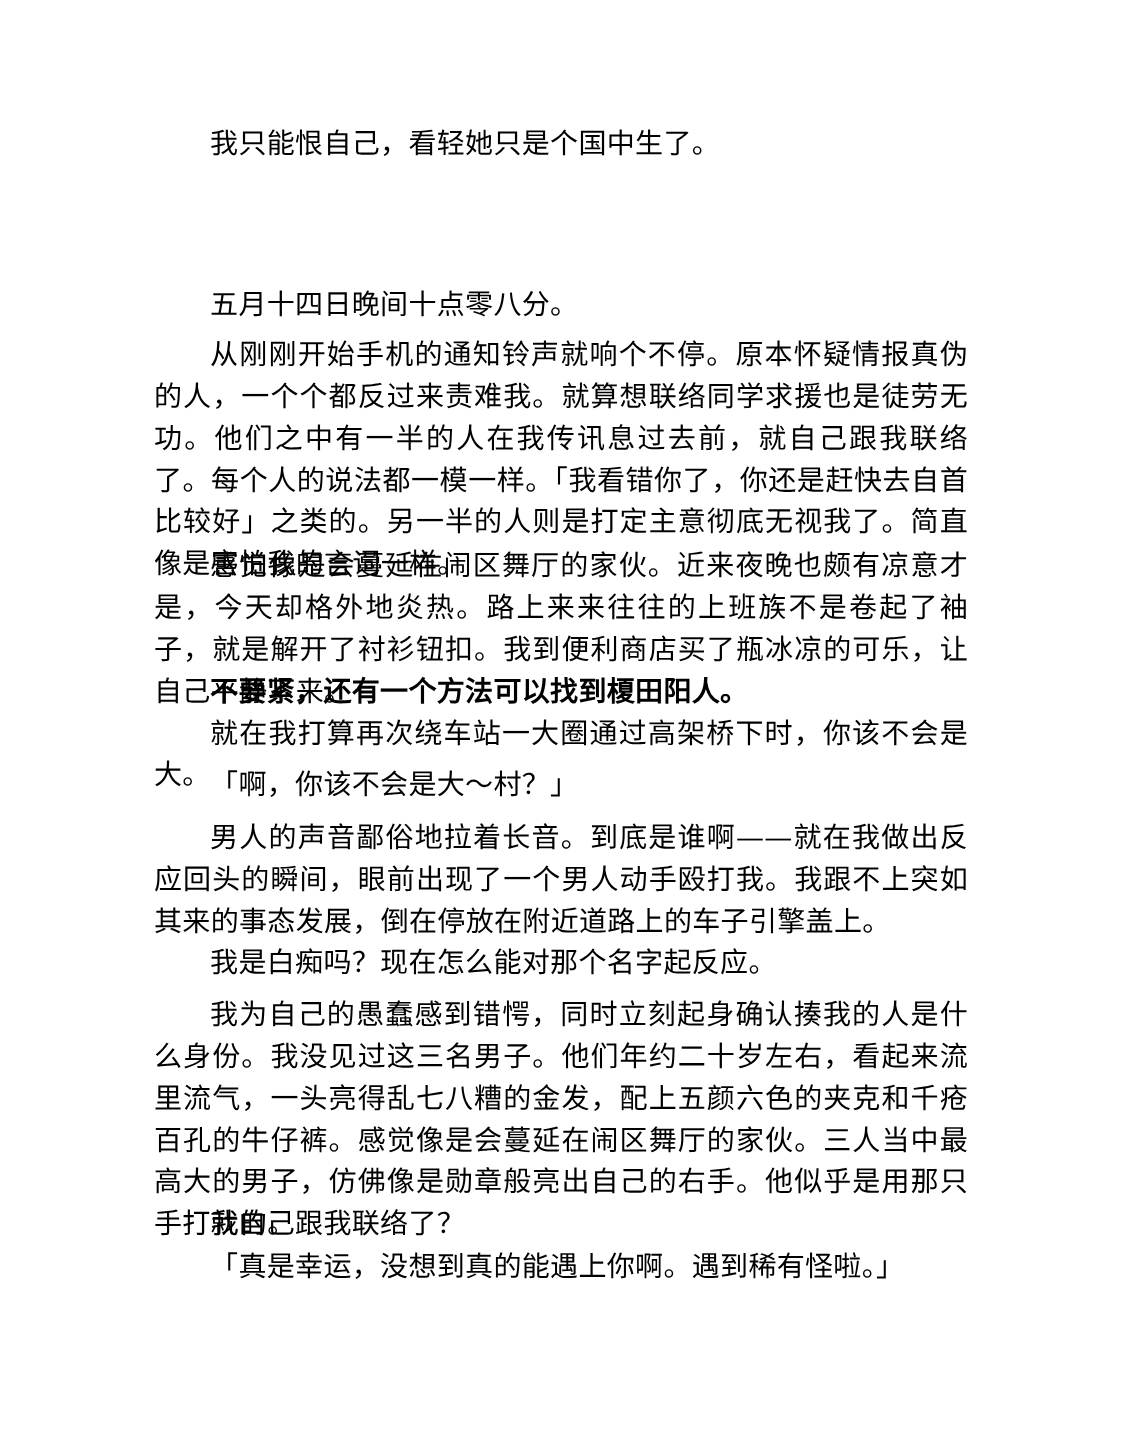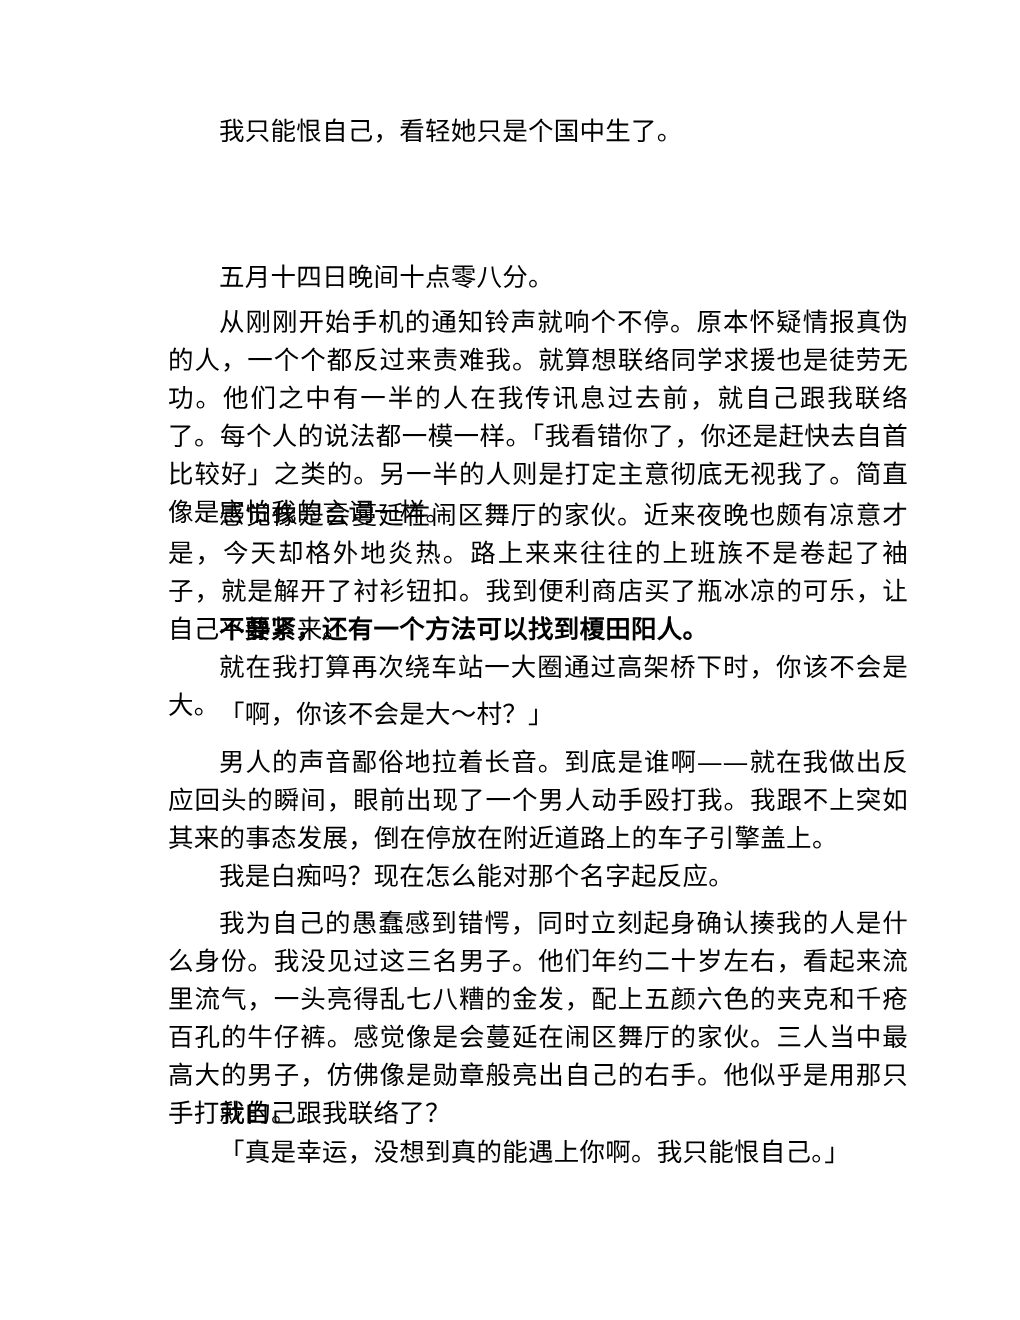--- a/index.html
+++ b/index.html
@@ -43,21 +43,20 @@
     letter-spacing: 0.01em;
     word-break: break-all;
     color: #000000;
   }
 
   
   .blk {
     position: absolute;
     left: 0;
     width: 740px;
-    margin-left: 28px;
   }
 
   #blk-opening   { top: 112px; }
   #blk-timestamp { top: 258px; }
   #blk-phones    { top: 306px; font-family: Liberation Mono, monospace; }
   #blk-sweat     { top: 496px; }
   #blk-okay      { top: 610px; font-weight: bold; }
   #blk-station   { top: 648px; }
   #blk-quote1    { top: 695px; }
   #blk-punch     { top: 743px; }
@@ -110,17 +109,17 @@
 
     <div class="blk" id="blk-three">
       <p class="para">我为自己的愚蠢感到错愕，同时立刻起身确认揍我的人是什么身份。我没见过这三名男子。他们年约二十岁左右，看起来流里流气，一头亮得乱七八糟的金发，配上五颜六色的夹克和千疮百孔的牛仔裤。感觉像是会蔓延在闹区舞厅的家伙。三人当中最高大的男子，仿佛像是勋章般亮出自己的右手。他似乎是用那只手打我的。</p>
     </div>
 
     <div class="blk" id="blk-who">
       <p class="para">就自己跟我联络了？</p>
     </div>
 
     <div class="blk" id="blk-quote2">
-      <p class="para">「真是幸运，没想到真的能遇上你啊。我只能恨自己。」</p>
+      <p class="para">「真是幸运，没想到真的能遇上你啊。遇到稀有怪啦。」</p>
     </div>
 
   </div>
 </div>
 
 </body></html>

